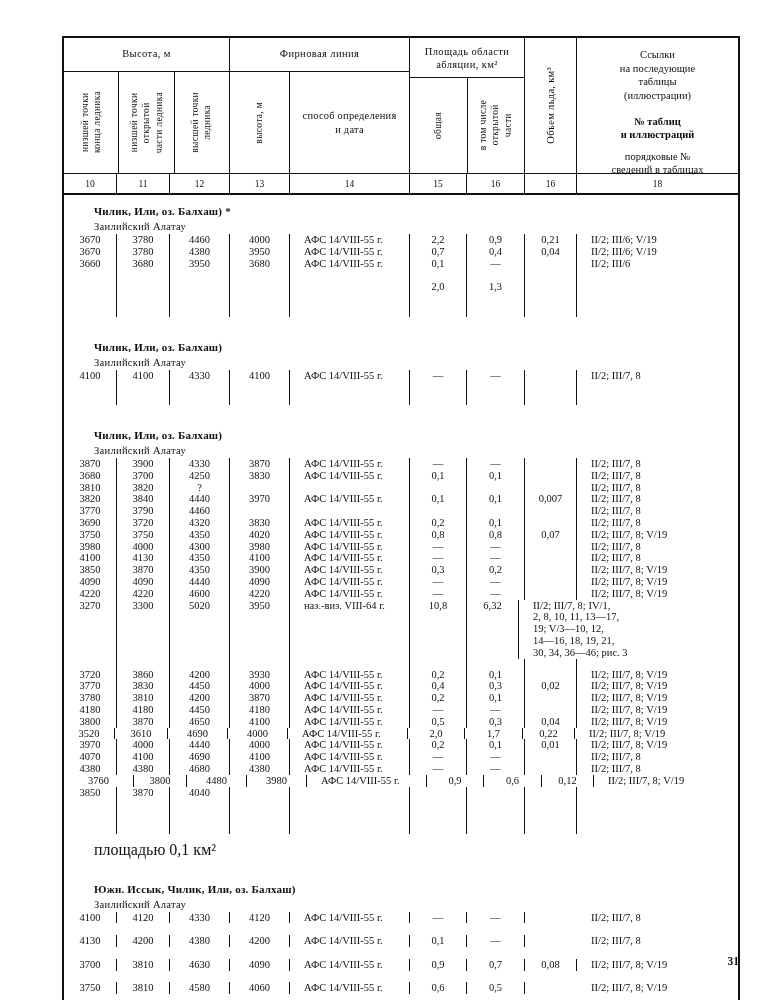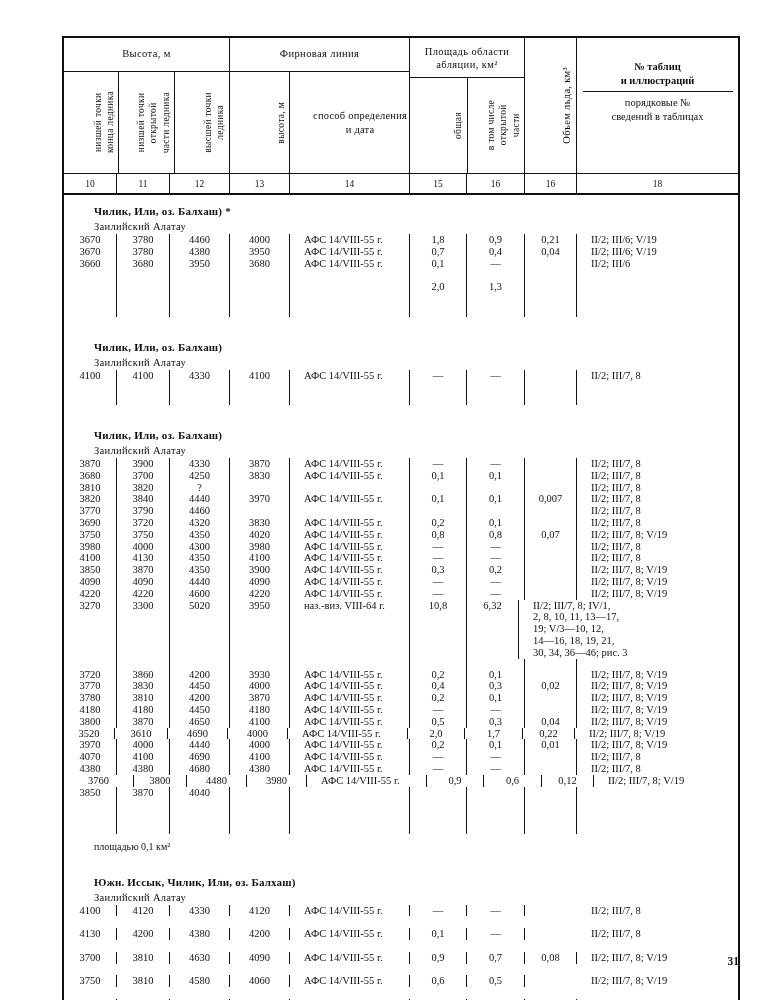--- a/index.html
+++ b/index.html
@@ -63,21 +63,21 @@
   .hsub {
     display: flex;
     flex: 1;
   }
   .hcell {
     flex: 1;
     box-sizing: border-box;
     border-right: 1px solid #111;
     display: flex;
     align-items: center;
-    justify-content: flex-end;
+    justify-content: center;
     padding: 2px;
   }
   .hcell:last-child { border-right: none; }
 
   .vert {
     writing-mode: vertical-rl;
     transform: rotate(180deg);
     font-size: 9.5px;
     line-height: 1.3;
     text-align: center;
@@ -167,21 +167,21 @@
   .cell.l18 { text-align: left; padding-left: 14px; line-height: 11.8px; }
 
   
   .filler {
     display: flex;
   }
   .filler .cell { border-right: 1px solid #111; }
   .filler .cell.last { border-right: none; }
 
   .note {
-    font-size: 10px;
+    font-size: 16px;
     padding: 7px 12px 0 30px;
   }
 
   .pageno {
     position: absolute;
     right: 38px;
     bottom: 33px;
     font-size: 11.5px;
     font-weight: bold;
   }
@@ -247,20 +247,24 @@
       <div class="hgrp" style="width:52px">
         <div class="hsub" style="flex:1">
           <div class="hcell">
             <span class="vert" style="font-size:10.5px">Объем льда, км³</span>
           </div>
         </div>
       </div>
 
       <div class="hgrp" style="flex:1">
         <div class="c18">
+          <div class="l1">Ссылки
+на последующие
+таблицы
+(иллюстрации)</div>
           <div class="l2">№ таблиц
 и иллюстраций</div>
           <div class="rule"></div>
           <div class="l3">порядковые №
 сведений  в таблицах</div>
         </div>
       </div>
     </div>
 
     <div class="numrow">
@@ -279,21 +283,21 @@
         <div class="section">
           <div class="sec-title">Чилик, Или, оз. Балхаш) *</div>
           <div class="sec-sub">Заилийский Алатау</div>
           <div class="rows">
             <div class="row">
               <div class="cell" style="width:53px">3670</div>
               <div class="cell" style="width:53px">3780</div>
               <div class="cell" style="width:60px">4460</div>
               <div class="cell" style="width:60px">4000</div>
               <div class="cell l" style="width:120px">АФС 14/VIII-55 г.</div>
-              <div class="cell" style="width:57px">1,8</div>
+              <div class="cell" style="width:57px">2,2</div>
               <div class="cell" style="width:58px">0,9</div>
               <div class="cell" style="width:52px">0,21</div>
               <div class="cell last l18" style="flex:1">II/2; III/6; V/19</div>
             </div>
             <div class="row">
               <div class="cell" style="width:53px">3670</div>
               <div class="cell" style="width:53px">3780</div>
               <div class="cell" style="width:60px">4380</div>
               <div class="cell" style="width:60px">3950</div>
               <div class="cell l" style="width:120px">АФС 14/VIII-55 г.</div>

